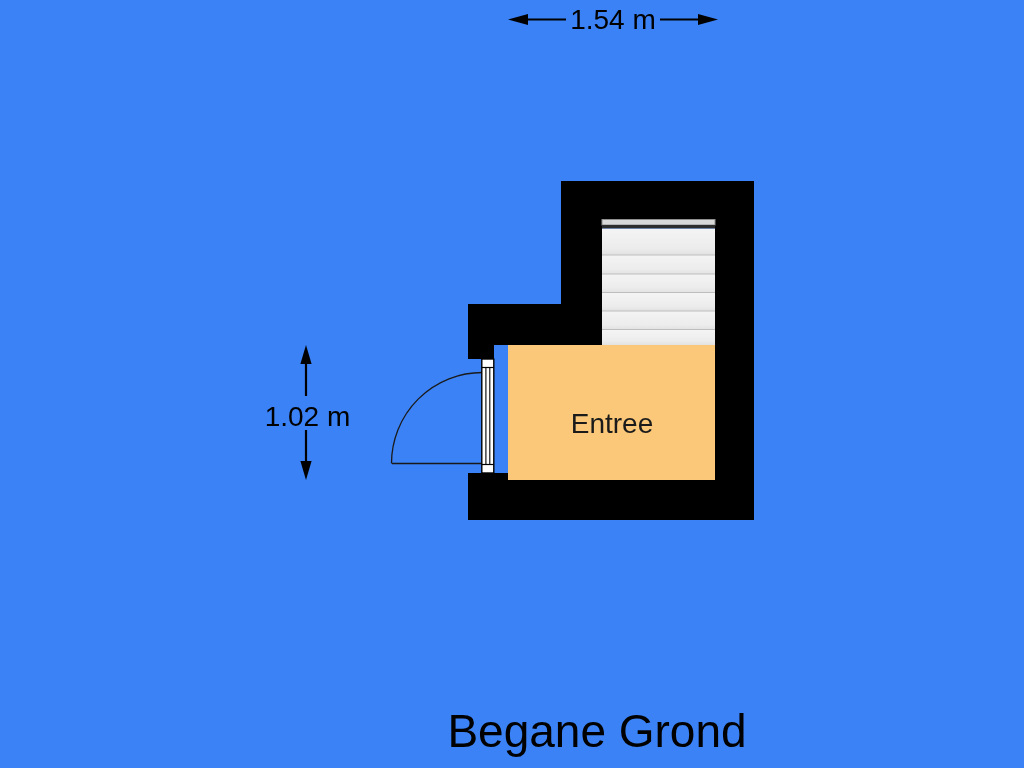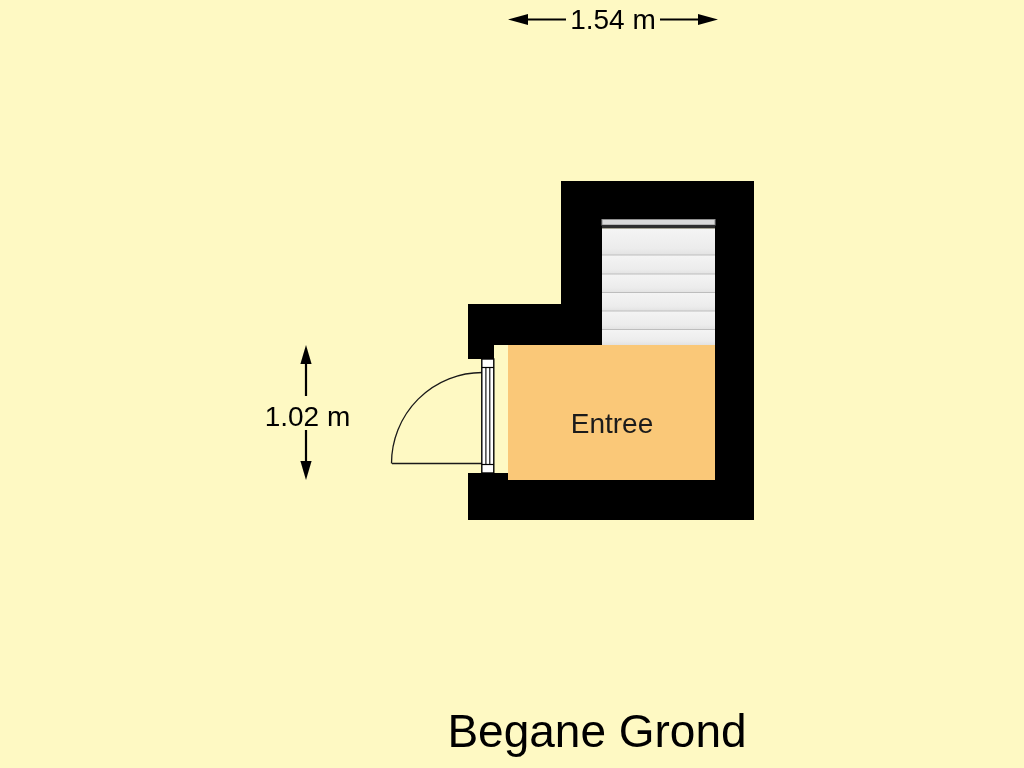--- a/index.html
+++ b/index.html
@@ -8,21 +8,21 @@
     background: #ffffff;
     width: 1024px;
     height: 768px;
     overflow: hidden;
     font-family: "Liberation Sans", sans-serif;
   }
   .canvas-wrap {
     position: relative;
     width: 1024px;
     height: 768px;
-    background: #fef9c3;
+    background: #3b82f6;
     text-decoration: underline;
   }
   svg { display: block; }
   text {
     font-family: "Liberation Sans", sans-serif;
     fill: #000000;
   }
   .dim-label { font-size: 28px; }
   .room-label { font-size: 28px; fill: #1b1b1b; }
   .floor-title { font-size: 46px; }

